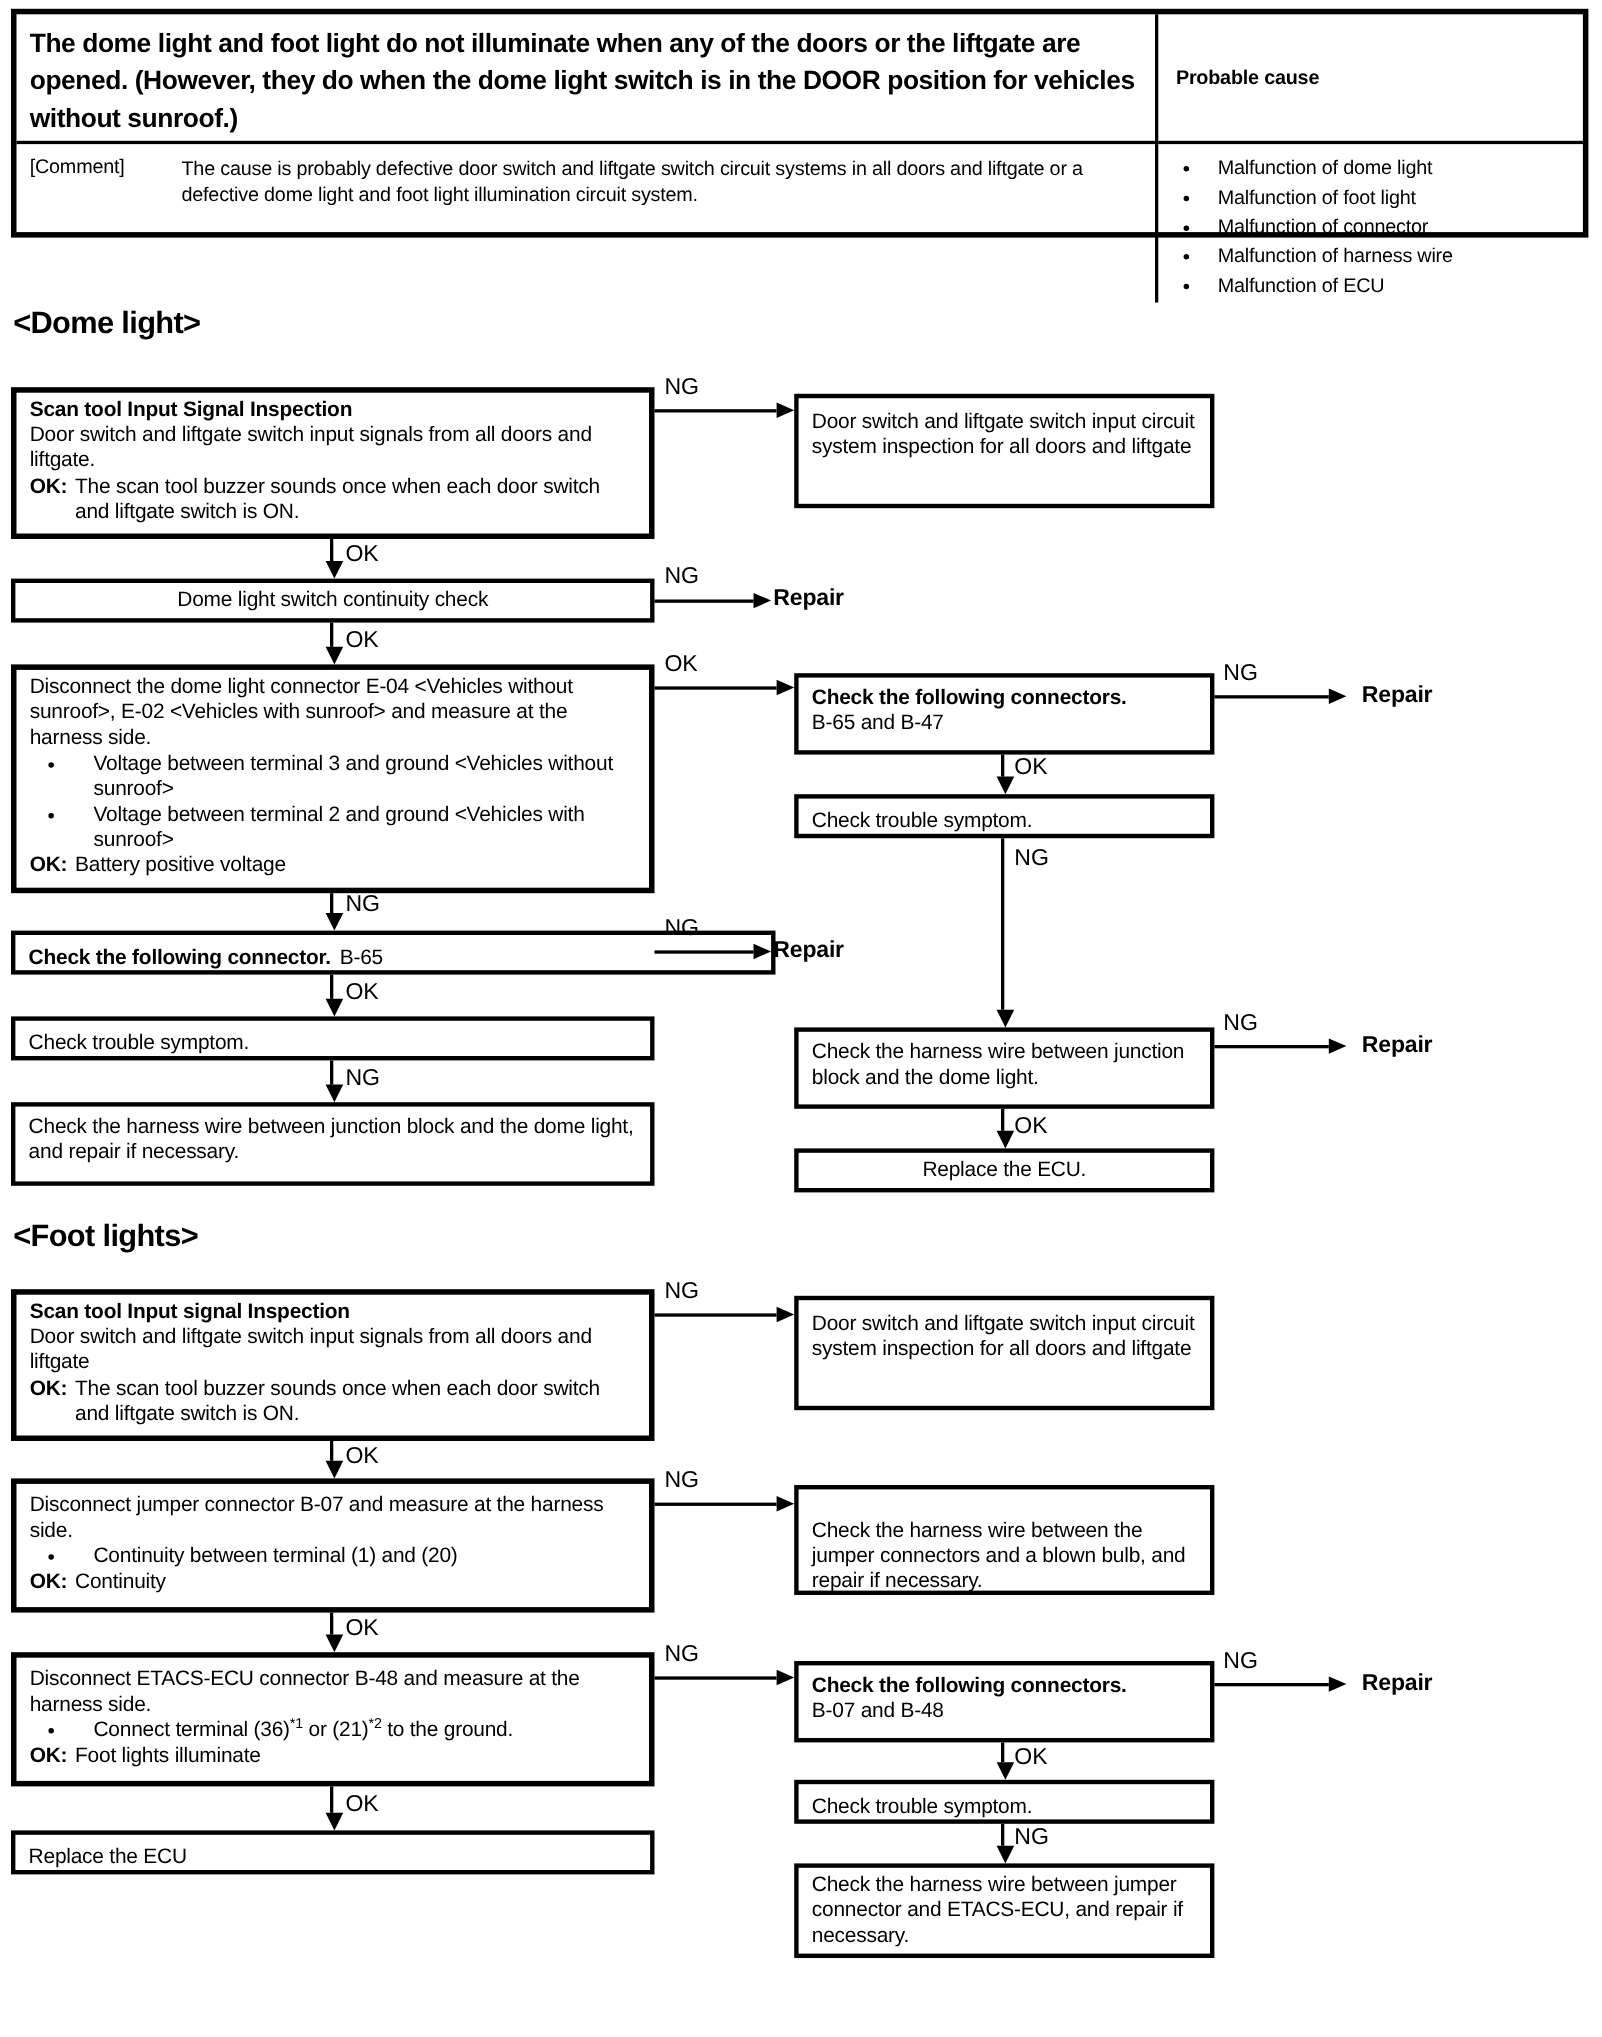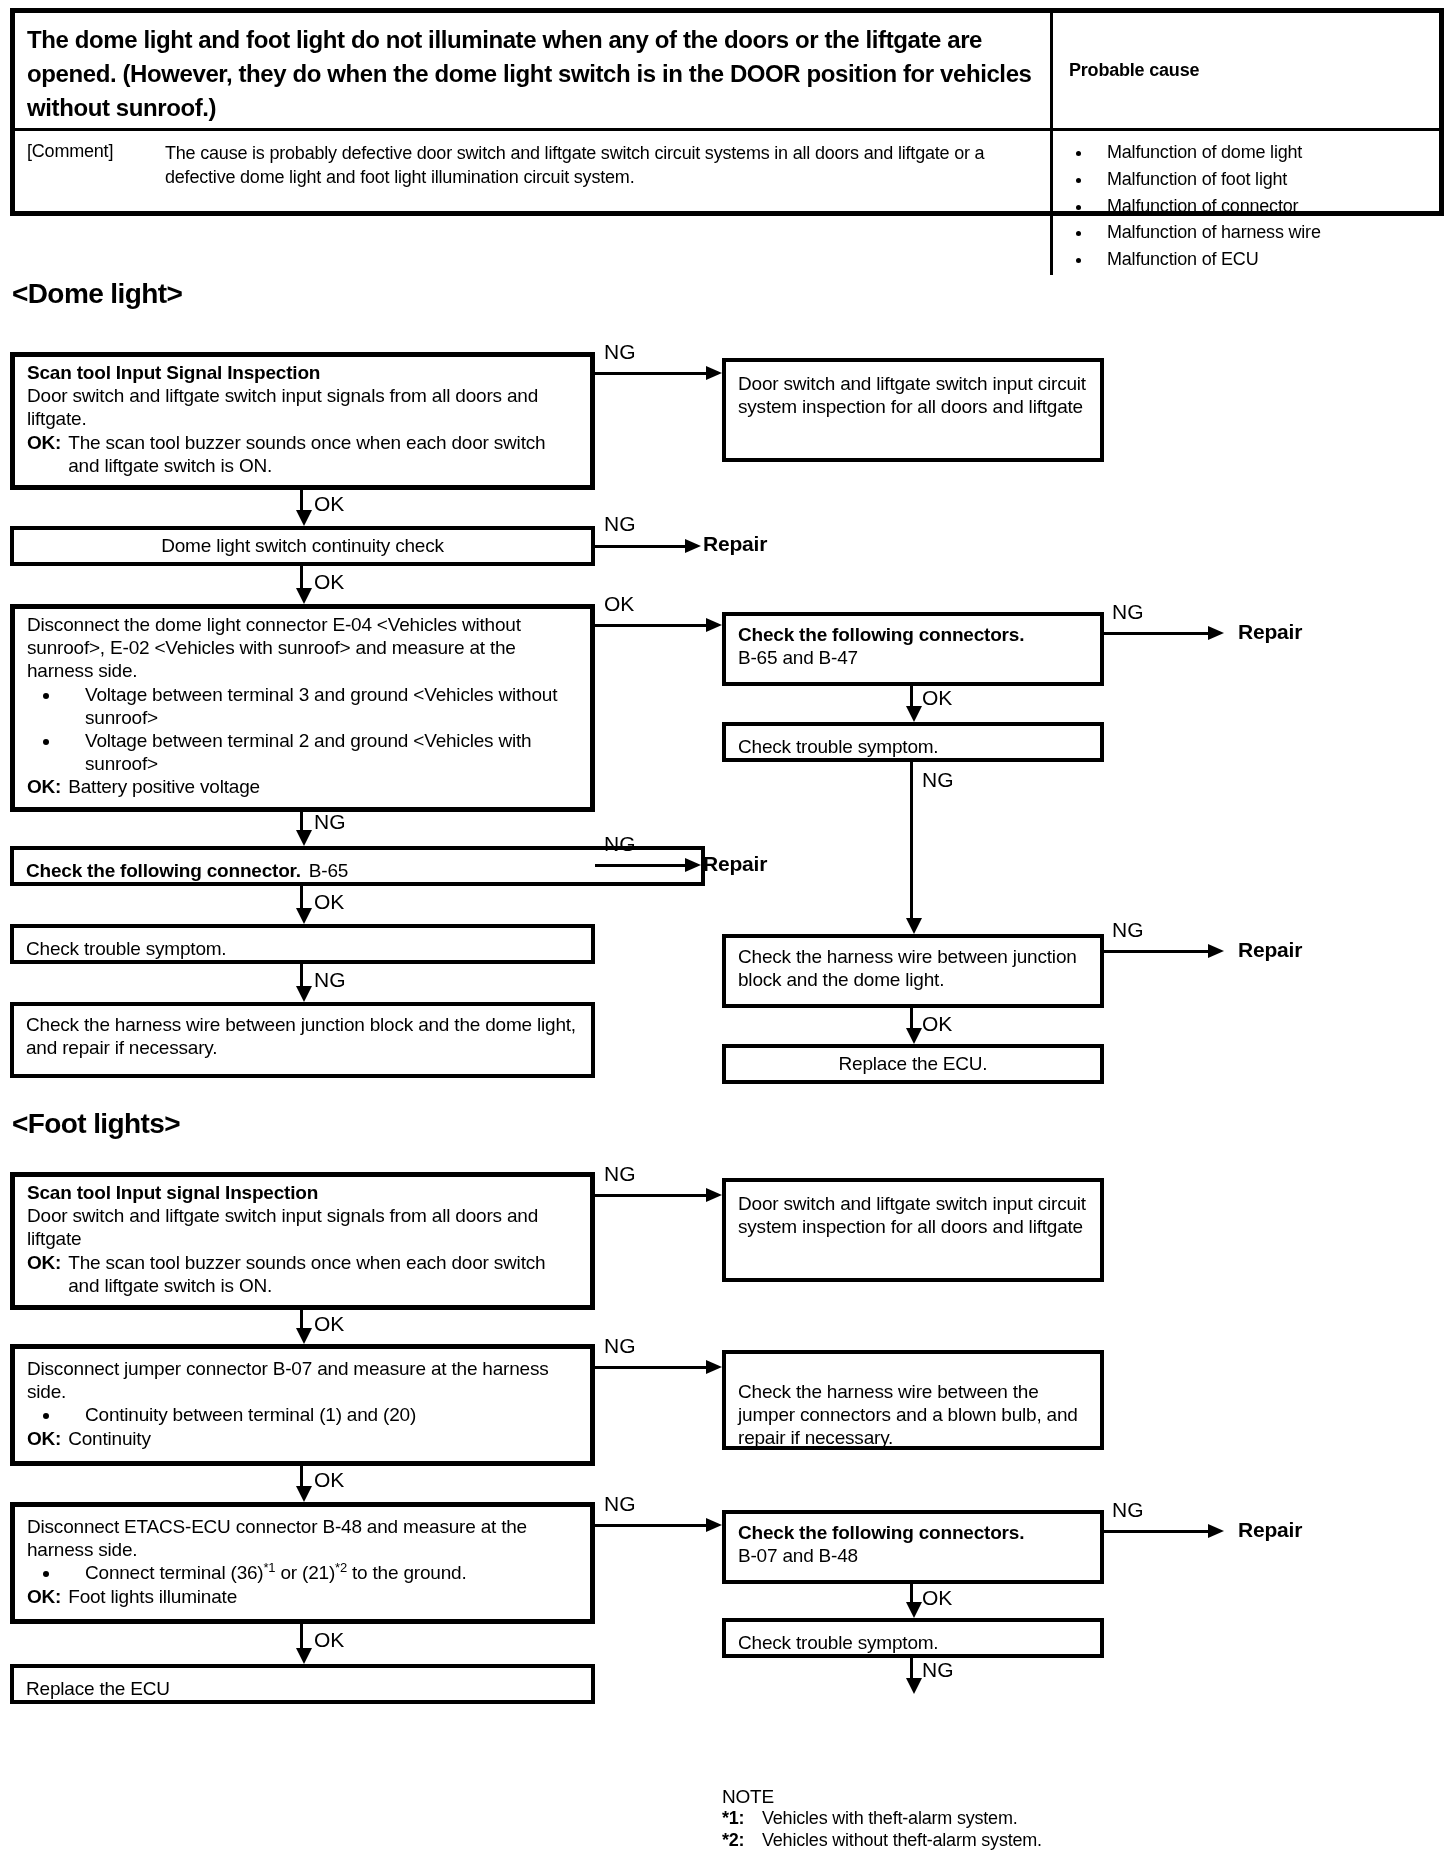--- a/index.html
+++ b/index.html
@@ -225,20 +225,23 @@
 
   <div class="box thin" style="left:722px;top:1510px;width:382px;height:74px;padding-top:7px">
     <div class="bb">Check the following connectors.</div>
     <div>B-07 and B-48</div>
   </div>
 
   <div class="box thin row" style="left:722px;top:1618px;width:382px;height:40px">
     <span>Check trouble symptom.</span>
   </div>
 
+  <div class="box thin" style="left:722px;top:1694px;width:382px;height:86px;padding-top:4px;padding-bottom:4px">
+    <span>Check the harness wire between jumper connector and ETACS-ECU, and repair if necessary.</span>
+  </div>
 
   <div class="ha" style="left:595px;top:1194px;width:111px"></div>
   <div class="ha" style="left:595px;top:1366px;width:111px"></div>
   <div class="ha" style="left:595px;top:1524px;width:111px"></div>
   <div class="ha" style="left:1104px;top:1530px;width:104px"></div>
   <div class="va" style="left:300px;top:1310px;height:18px"></div>
   <div class="va" style="left:300px;top:1466px;height:20px"></div>
   <div class="va" style="left:300px;top:1624px;height:24px"></div>
   <div class="va" style="left:910px;top:1584px;height:18px"></div>
   <div class="va" style="left:910px;top:1658px;height:20px"></div>
@@ -247,25 +250,14 @@
   <span class="lab" style="left:314px;top:1312px">OK</span>
   <span class="lab" style="left:604px;top:1334px">NG</span>
   <span class="lab" style="left:314px;top:1468px">OK</span>
   <span class="lab" style="left:604px;top:1492px">NG</span>
   <span class="lab" style="left:1112px;top:1498px">NG</span>
   <span class="repair" style="left:1238px;top:1518px">Repair</span>
   <span class="lab" style="left:922px;top:1586px">OK</span>
   <span class="lab" style="left:314px;top:1628px">OK</span>
   <span class="lab" style="left:922px;top:1658px">NG</span>
 
-  <div class="note">
-    <div class="nt">NOTE</div>
-    <div class="nrow">
-      <span class="nm">*1:</span>
-      <span>Vehicles with theft-alarm system.</span>
-    </div>
-    <div class="nrow">
-      <span class="nm">*2:</span>
-      <span>Vehicles without theft-alarm system.</span>
-    </div>
-  </div>
 
 </div>
 
 </body></html>

